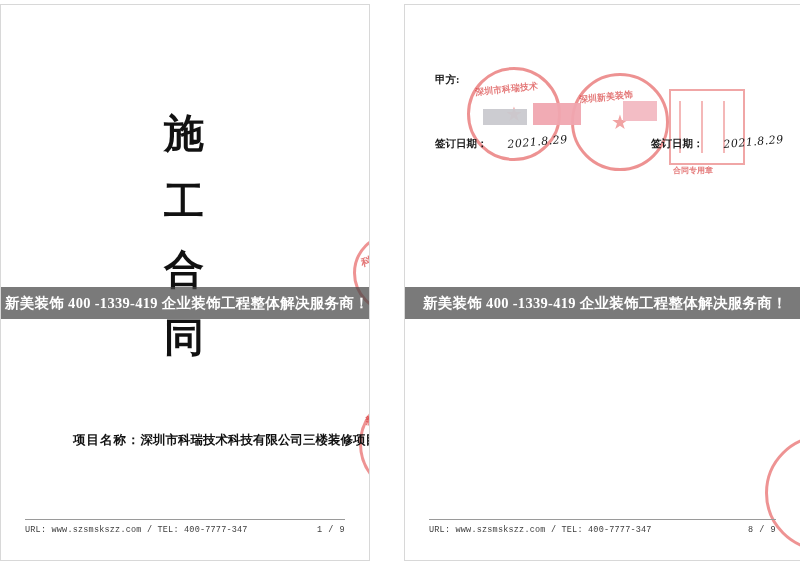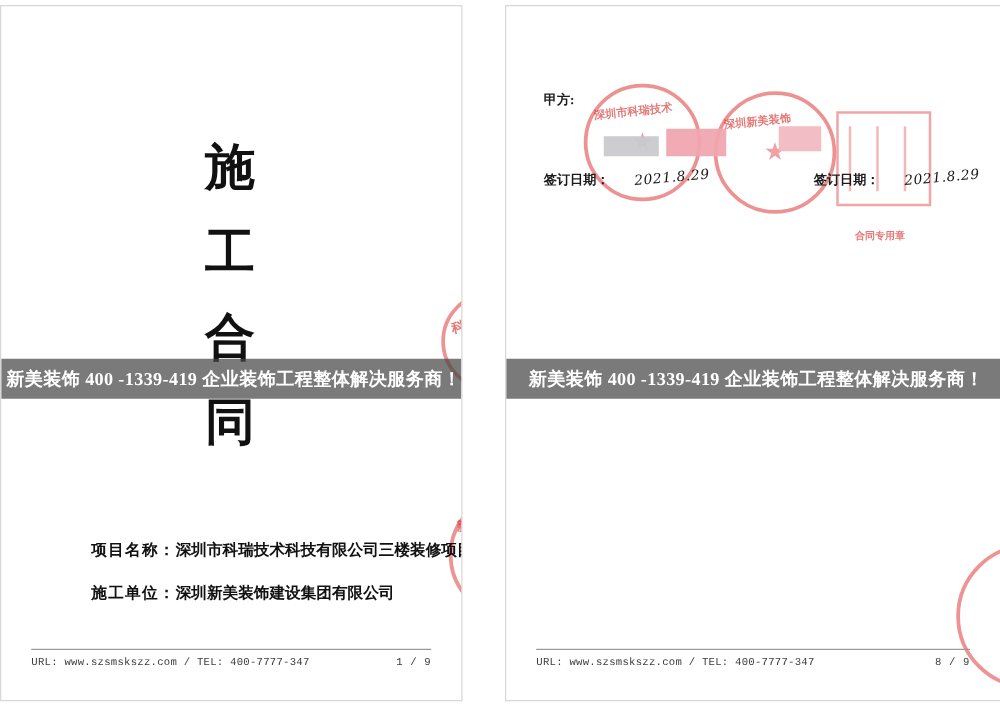--- a/index.html
+++ b/index.html
@@ -230,23 +230,20 @@
         
       </div>
       <div class="stamp-txt" style="left:364px; top:404px; font-size:10px; transform:rotate(-8deg);">新美装饰建设集团</div>
 
       <div class="banner" id="banner-left">新美装饰 400 -1339-419 企业装饰工程整体解决服务商！</div>
 
       <div class="cover-fields">
         <div>
           <span class="lbl">项目名称：</span><span class="val">深圳市科瑞技术科技有限公司三楼装修项目</span>
         </div>
-        <div>
-          <span class="lbl">施工单位：</span><span class="val">深圳新美装饰建设集团有限公司</span>
-        </div>
       </div>
 
       <div class="footer-rule"></div>
       <div class="footer">
         <span class="f-left">URL: www.szsmskszz.com   /   TEL: 400-7777-347</span>
         <span class="f-right">1 / 9</span>
       </div>
 
     </div>
   </div>
@@ -270,21 +267,21 @@
       <div class="stamp" style="left:166px; top:68px; width:92px; height:92px; border-width:3px;">
         <div class="inner-star">★</div>
       </div>
       <div class="stamp-txt" style="left:174px; top:86px; font-size:9px; transform:rotate(-6deg);">深圳新美装饰</div>
 
       <div class="stamp-square" style="left:264px; top:84px; width:72px; height:72px;">
         <div class="sq-line" style="left:8px; top:10px; width:2px; height:52px;"></div>
         <div class="sq-line" style="left:30px; top:10px; width:2px; height:52px;"></div>
         <div class="sq-line" style="left:52px; top:10px; width:2px; height:52px;"></div>
       </div>
-      <div class="stamp-txt" style="left:279px; top:160px; font-size:8px;margin-top:18px;">合同专用章</div>
+      <div class="stamp-txt" style="left:268px; top:160px; font-size:8px;">合同专用章</div>
 
       <div class="redact grey" style="left:78px; top:104px; width:44px; height:16px;"></div>
       <div class="redact" style="left:128px; top:98px; width:48px; height:22px;"></div>
       <div class="redact pink2" style="left:218px; top:96px; width:34px; height:20px;"></div>
 
       <div class="date-row">
         <div class="cell">
           <span class="lbl">签订日期：</span>
           <span class="handwrite">2021.8.29</span>
         </div>

